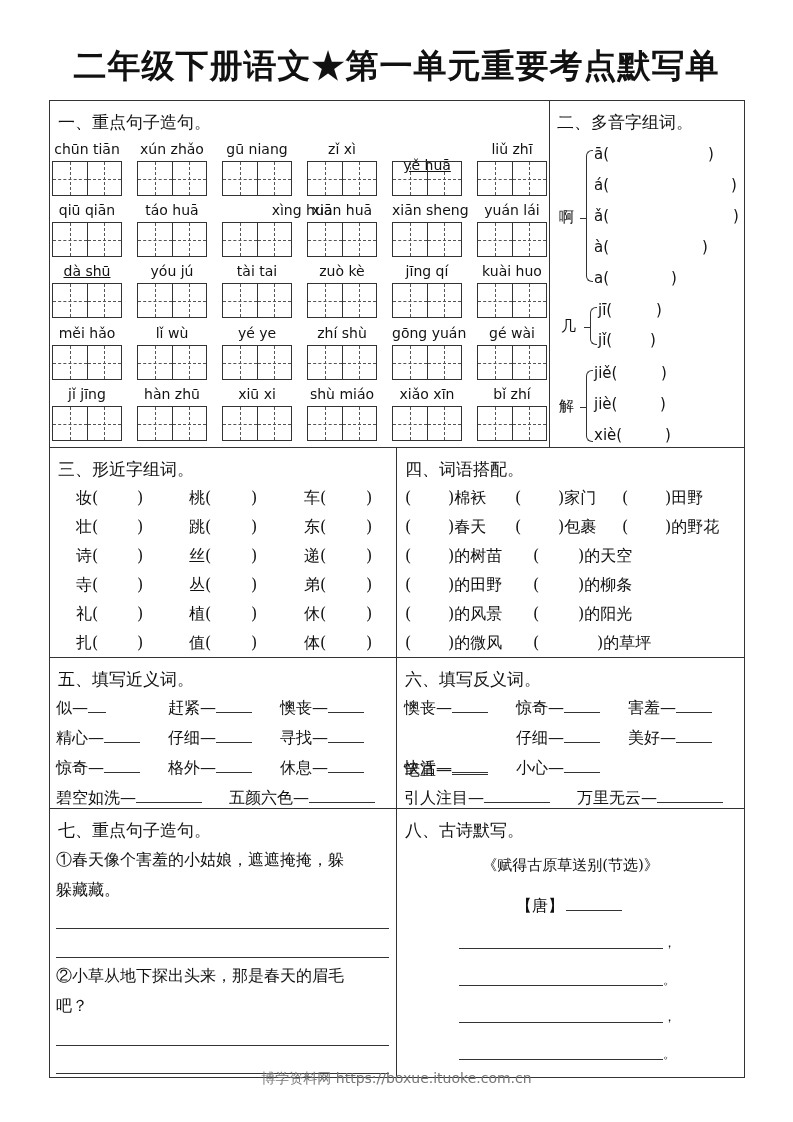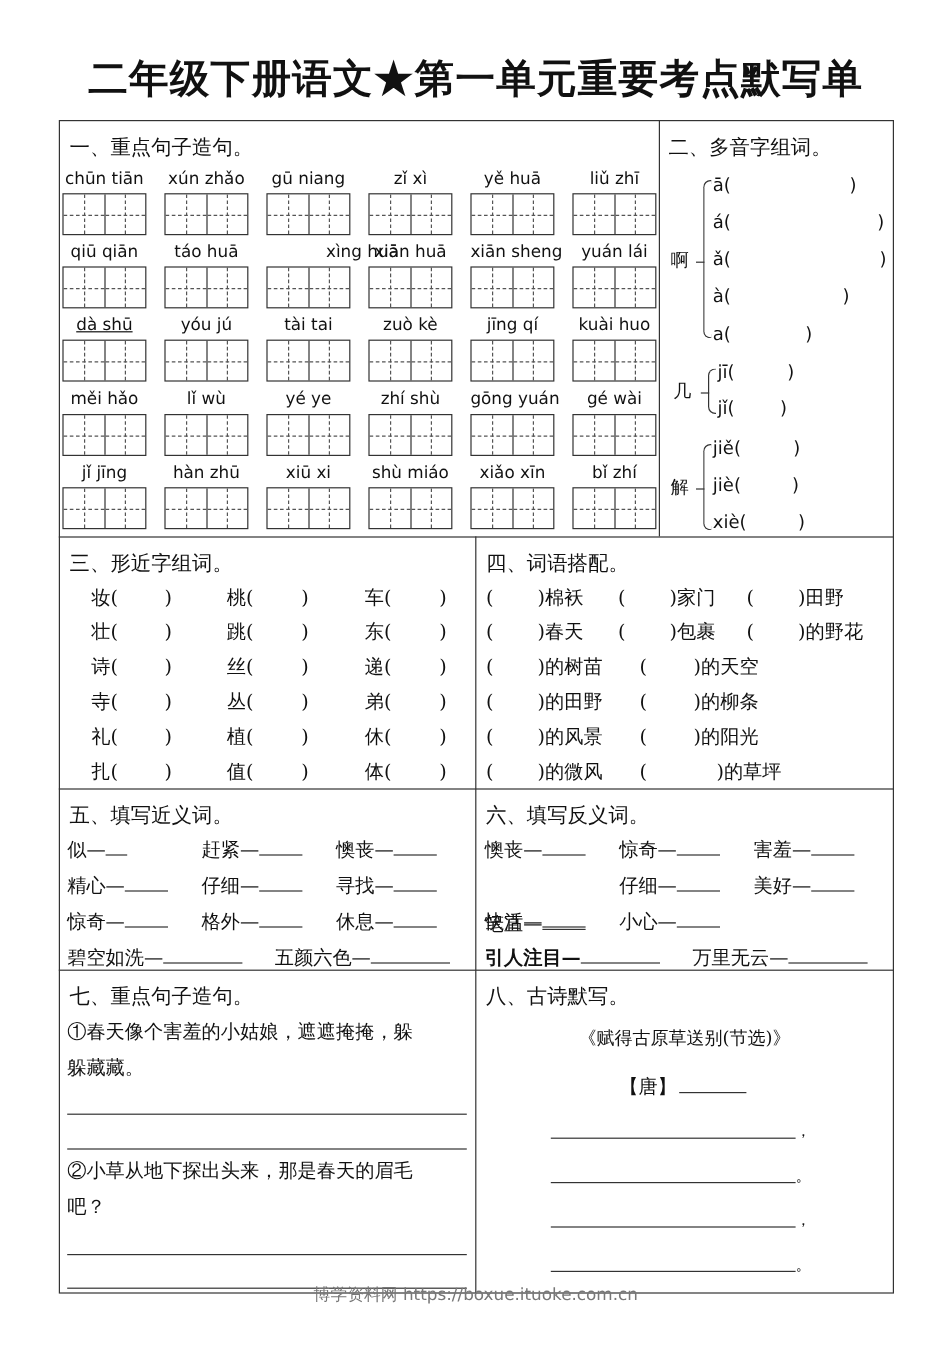--- a/index.html
+++ b/index.html
@@ -60,21 +60,21 @@
     <div class="py" style="left:222px;top:141px;">gū  niang</div>
     <div class="tian" style="left:222px;top:161px;">
       <div class="cell"></div>
       <div class="cell"></div>
     </div>
     <div class="py" style="left:307px;top:141px;">zǐ    xì</div>
     <div class="tian" style="left:307px;top:161px;">
       <div class="cell"></div>
       <div class="cell"></div>
     </div>
-    <div class="py" style="left:392px;top:141px;">yě   huā</div>
+    <div class="py" style="left:392px;top:157px;text-decoration:underline;">yě   huā</div>
     <div class="tian" style="left:392px;top:161px;">
       <div class="cell"></div>
       <div class="cell"></div>
     </div>
     <div class="py" style="left:477px;top:141px;">liǔ   zhī</div>
     <div class="tian" style="left:477px;top:161px;">
       <div class="cell"></div>
       <div class="cell"></div>
     </div>
     <div class="py" style="left:52px;top:202px;">qiū  qiān</div>
@@ -322,21 +322,21 @@
 <div class="sec-title" style="left:405px;top:668px;">六、填写反义词。</div>
 <div id="s6">
     <div class="txt" style="left:404px;top:698px;"><span>懊丧—</span><span class="blank" style="width:36px;"></span></div>
     <div class="txt" style="left:516px;top:698px;"><span>惊奇—</span><span class="blank" style="width:36px;"></span></div>
     <div class="txt" style="left:628px;top:698px;"><span>害羞—</span><span class="blank" style="width:36px;"></span></div>
     <div class="txt" style="left:404px;top:760px;"><span>笔直—</span><span class="blank" style="width:36px;"></span></div>
     <div class="txt" style="left:516px;top:728px;"><span>仔细—</span><span class="blank" style="width:36px;"></span></div>
     <div class="txt" style="left:628px;top:728px;"><span>美好—</span><span class="blank" style="width:36px;"></span></div>
     <div class="txt" style="left:404px;top:758px;"><span>快活—</span><span class="blank" style="width:36px;"></span></div>
     <div class="txt" style="left:516px;top:758px;"><span>小心—</span><span class="blank" style="width:36px;"></span></div>
-    <div class="txt" style="left:404px;top:788px;font-weight:bold;"><span>引人注目—</span><span class="blank" style="width:66px;"></span></div>
+    <div class="txt" style="left:404px;top:788px;"><span>引人注目—</span><span class="blank" style="width:66px;"></span></div>
     <div class="txt" style="left:577px;top:788px;"><span>万里无云—</span><span class="blank" style="width:66px;"></span></div>
   </div>
 
 <div class="sec-title" style="left:58px;top:819px;">七、重点句子造句。</div>
 <div class="txt" style="left:56px;top:850px;">①春天像个害羞的小姑娘，遮遮掩掩，躲</div>
 <div class="txt" style="left:56px;top:880px;">躲藏藏。</div>
 <div class="uline" style="left:56px;top:928px;width:333px;"></div>
 <div class="uline" style="left:56px;top:957px;width:333px;"></div>
 <div class="txt" style="left:56px;top:966px;">②小草从地下探出头来，那是春天的眉毛</div>
 <div class="txt" style="left:56px;top:996px;">吧？</div>

